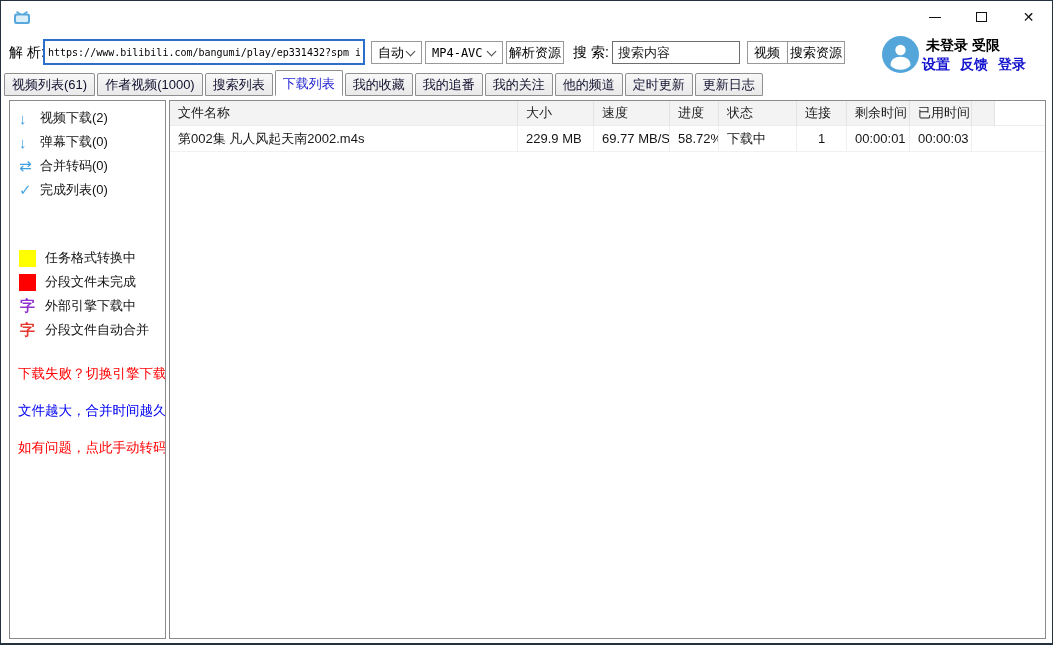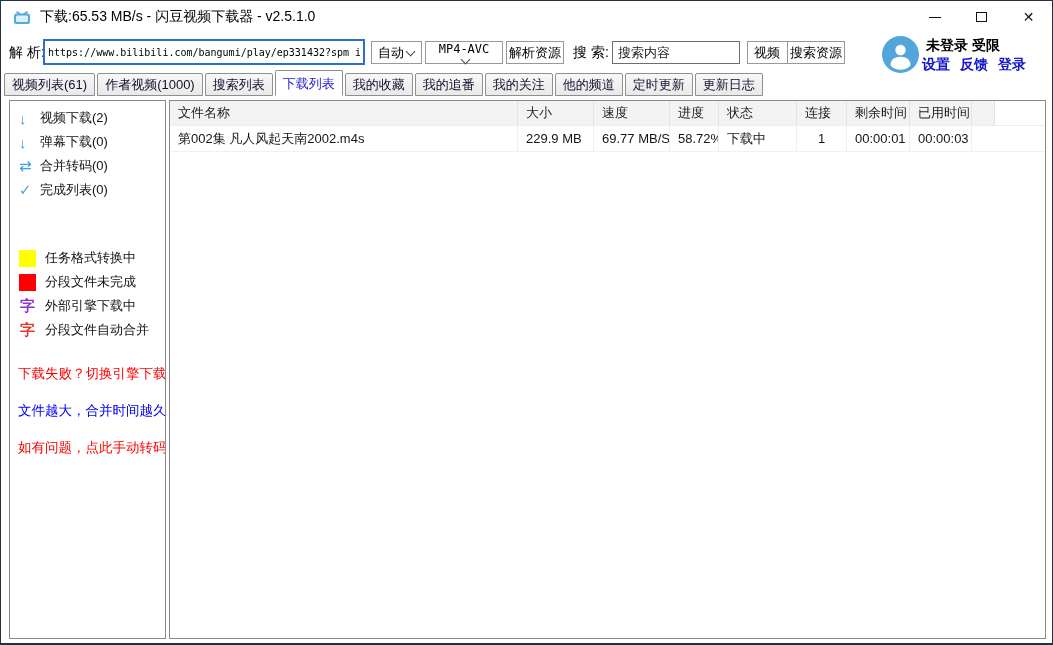--- a/index.html
+++ b/index.html
@@ -91,42 +91,41 @@
 <div class="window">
 
   <div class="titlebar">
     <span class="app-icon">
       <svg width="18" height="16" viewBox="0 0 18 16">
         <path d="M4 3 L7 5 M14 3 L11 5" stroke="#57a8dc" stroke-width="1.6" fill="none" stroke-linecap="round"></path>
         <rect x="1" y="4.5" width="16" height="10.5" rx="2.2" fill="#57a8dc"></rect>
         <rect x="3" y="6.5" width="12" height="6.5" rx="1.2" fill="#dceef9"></rect>
       </svg>
     </span>
-    <span class="title">下载:65.53 MB/s - 闪豆视频下载器 - v2.5.1.0</span>
     <div class="win-controls">
       <div class="win-btn">
           <span class="min-glyph"></span>
         </div>
       <div class="win-btn">
           <span class="max-glyph"></span>
         </div>
       <div class="win-btn">
           <span class="close-glyph">✕</span>
         </div>
     </div>
   </div>
 
   <div class="toolbar">
     <span class="tb-label" style="left:8px;">解 析:</span>
     <input class="url-input" value="https://www.bilibili.com/bangumi/play/ep331432?spm_id" style="">
     <div class="select" style="left:370px; width:51px;align-items:center;">
       <span class="val">自动</span>
       <span class="chev"></span>
     </div>
-    <div class="select" style="left:424px; width:78px;flex-direction:column;">
+    <div class="select" style="left:424px; width:78px;">
       <span class="val mono">MP4-AVC</span>
       <span class="chev"></span>
     </div>
     <div class="tool-btn" style="left:505px; width:58px;">解析资源</div>
     <span class="tb-label" style="left:572px;">搜 索:</span>
     <input class="search-input" value="搜索内容" style="">
     <div class="select" style="left:746px; width:56px;">
       <span class="val">视频</span>
       <span class="chev"></span>
     </div>

